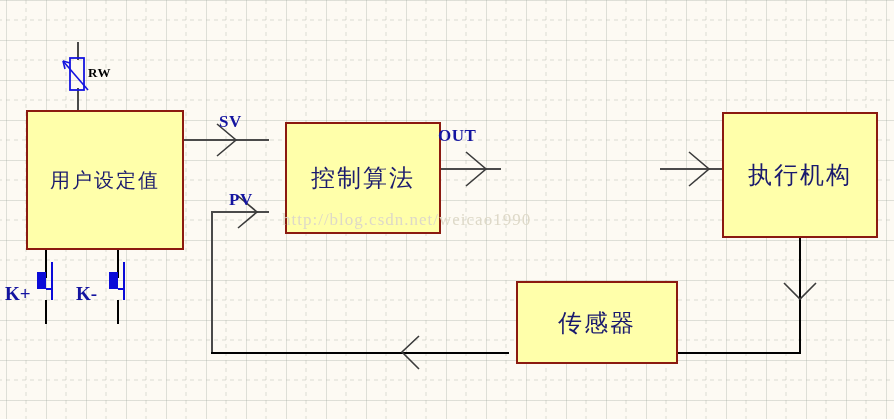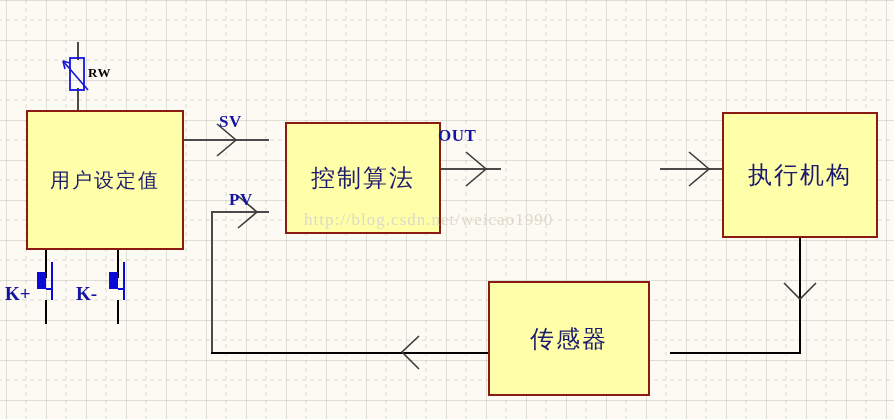--- a/index.html
+++ b/index.html
@@ -163,21 +163,21 @@
 
   <div class="box" id="blk-setpoint" style="left: 26px; top: 110px; width: 158px; height: 140px; font-size: 20px; background: rgb(255, 255, 170); border-color: rgb(139, 26, 16);">
     <span>用户设定值</span>
   </div>
   <div class="box" id="blk-algorithm" style="left: 268px; top: 122px; width: 156px; height: 112px; font-size: 24px; background: rgb(255, 255, 170); border-color: rgb(139, 26, 16); margin-left: 17px;">
     <span>控制算法</span>
   </div>
   <div class="box" id="blk-plant" style="left: 722px; top: 112px; width: 156px; height: 126px; font-size: 24px; background: rgb(255, 255, 170); border-color: rgb(139, 26, 16);">
     <span>执行机构</span>
   </div>
-  <div class="box" id="blk-sensor" style="left: 488px; top: 281px; width: 162px; height: 115px; font-size: 24px; background: rgb(255, 255, 170); border-color: rgb(139, 26, 16);">
+  <div class="box" id="blk-sensor" style="left: 516px; top: 281px; width: 162px; height: 83px; font-size: 24px; background: rgb(255, 255, 170); border-color: rgb(139, 26, 16);">
     <span>传感器</span>
   </div>
 
   <svg class="overlay">
 
     <path class="arrowpath" d="M 217 124 L 236 140 L 217 156"></path>
 
     <path class="arrowpath" d="M 238 196 L 257 212 L 238 228"></path>
 
     <path class="arrowpath" d="M 466 152 L 486 169 L 466 186"></path>
@@ -202,15 +202,15 @@
   </svg>
 
   <div class="sig-label" id="lbl-sv" style="left: 219px; top: 112px; color: rgb(20, 20, 160);">SV</div>
   <div class="sig-label" id="lbl-pv" style="left: 229px; top: 166px; color: rgb(20, 20, 160); margin-top: 24px;">PV</div>
   <div class="sig-label" id="lbl-out" style="left: 438px; top: 126px; color: rgb(20, 20, 160); text-align: right;">OUT</div>
 
   <div class="rw-label" id="lbl-rw" style="left: 88px; top: 65px;">RW</div>
   <div class="pin-label" id="lbl-kplus" style="left: 5px; top: 283px;">K+</div>
   <div class="pin-label" id="lbl-kminus" style="left: 76px; top: 283px;">K-</div>
 
-  <div class="watermark" id="wm" style="left: 304px; top: 210px;">http://blog.csdn.net/weicao1990</div>
+  <div class="watermark" id="wm" style="left: 282px; top: 210px;">http://blog.csdn.net/weicao1990</div>
 
 </div>
 
 </body></html>

